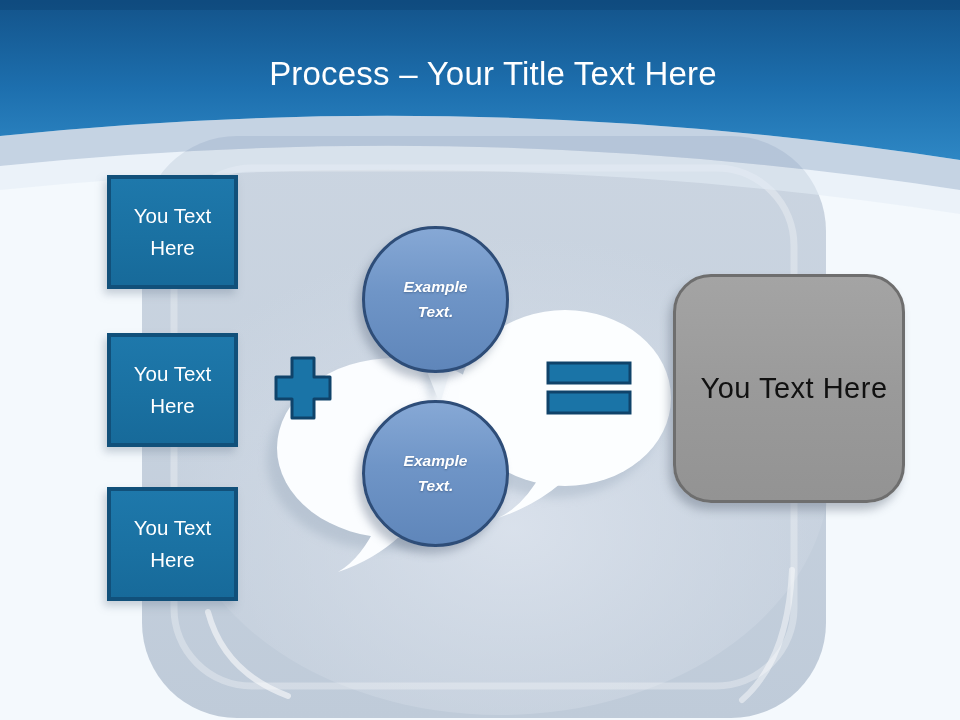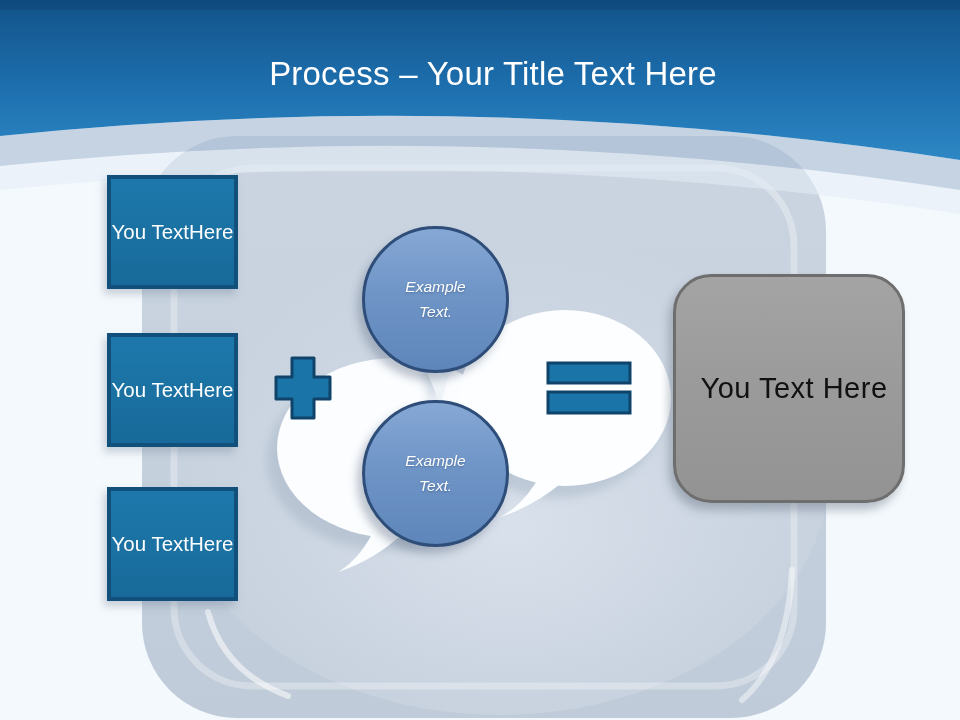--- a/index.html
+++ b/index.html
@@ -17,33 +17,33 @@
     white-space:nowrap;
   }
   .title .bold{font-weight:normal;}
   .title .rest{font-weight:normal;margin-left:9px;}
 
   
   .sq{
     position:absolute;left:107px;width:131px;height:114px;box-sizing:border-box;
     background:linear-gradient(180deg,#1e78ab 0%,#1a71a2 55%,#176a9a 100%);
     border:4px solid #11507a;
-    display:flex;flex-direction:row;align-items:center;justify-content:center;
+    display:flex;flex-direction:column;align-items:center;justify-content:center;
     color:#ffffff;font-size:20.5px;line-height:1.55;text-align:center;
     box-shadow:-3px 5px 8px rgba(110,125,145,0.35);
   }
   .sq1{top:175px;} .sq2{top:333px;} .sq3{top:487px;}
 
   
   .circle{
     position:absolute;width:147px;height:147px;border-radius:50%;box-sizing:border-box;
     background:linear-gradient(180deg,#86a8d5 0%,#6f95c7 45%,#5f86ba 100%);
     border:3.5px solid #2e4d78;
     display:flex;flex-direction:column;align-items:center;justify-content:center;
-    color:#ffffff;font-size:15.5px;font-weight:normal;font-style:italic;
+    color:#ffffff;font-size:15.5px;font-weight:bold;font-style:italic;
     line-height:1.55;text-align:center;
     text-shadow:0 1px 2px rgba(20,40,70,0.35);
     box-shadow:-5px 7px 9px rgba(110,125,145,0.45);
   }
   .circle-top{left:362px;top:226px;}
   .circle-bottom{left:362px;top:400px;}
 
   
   .op{position:absolute;}
   .op-plus{left:270px;top:352px;}

